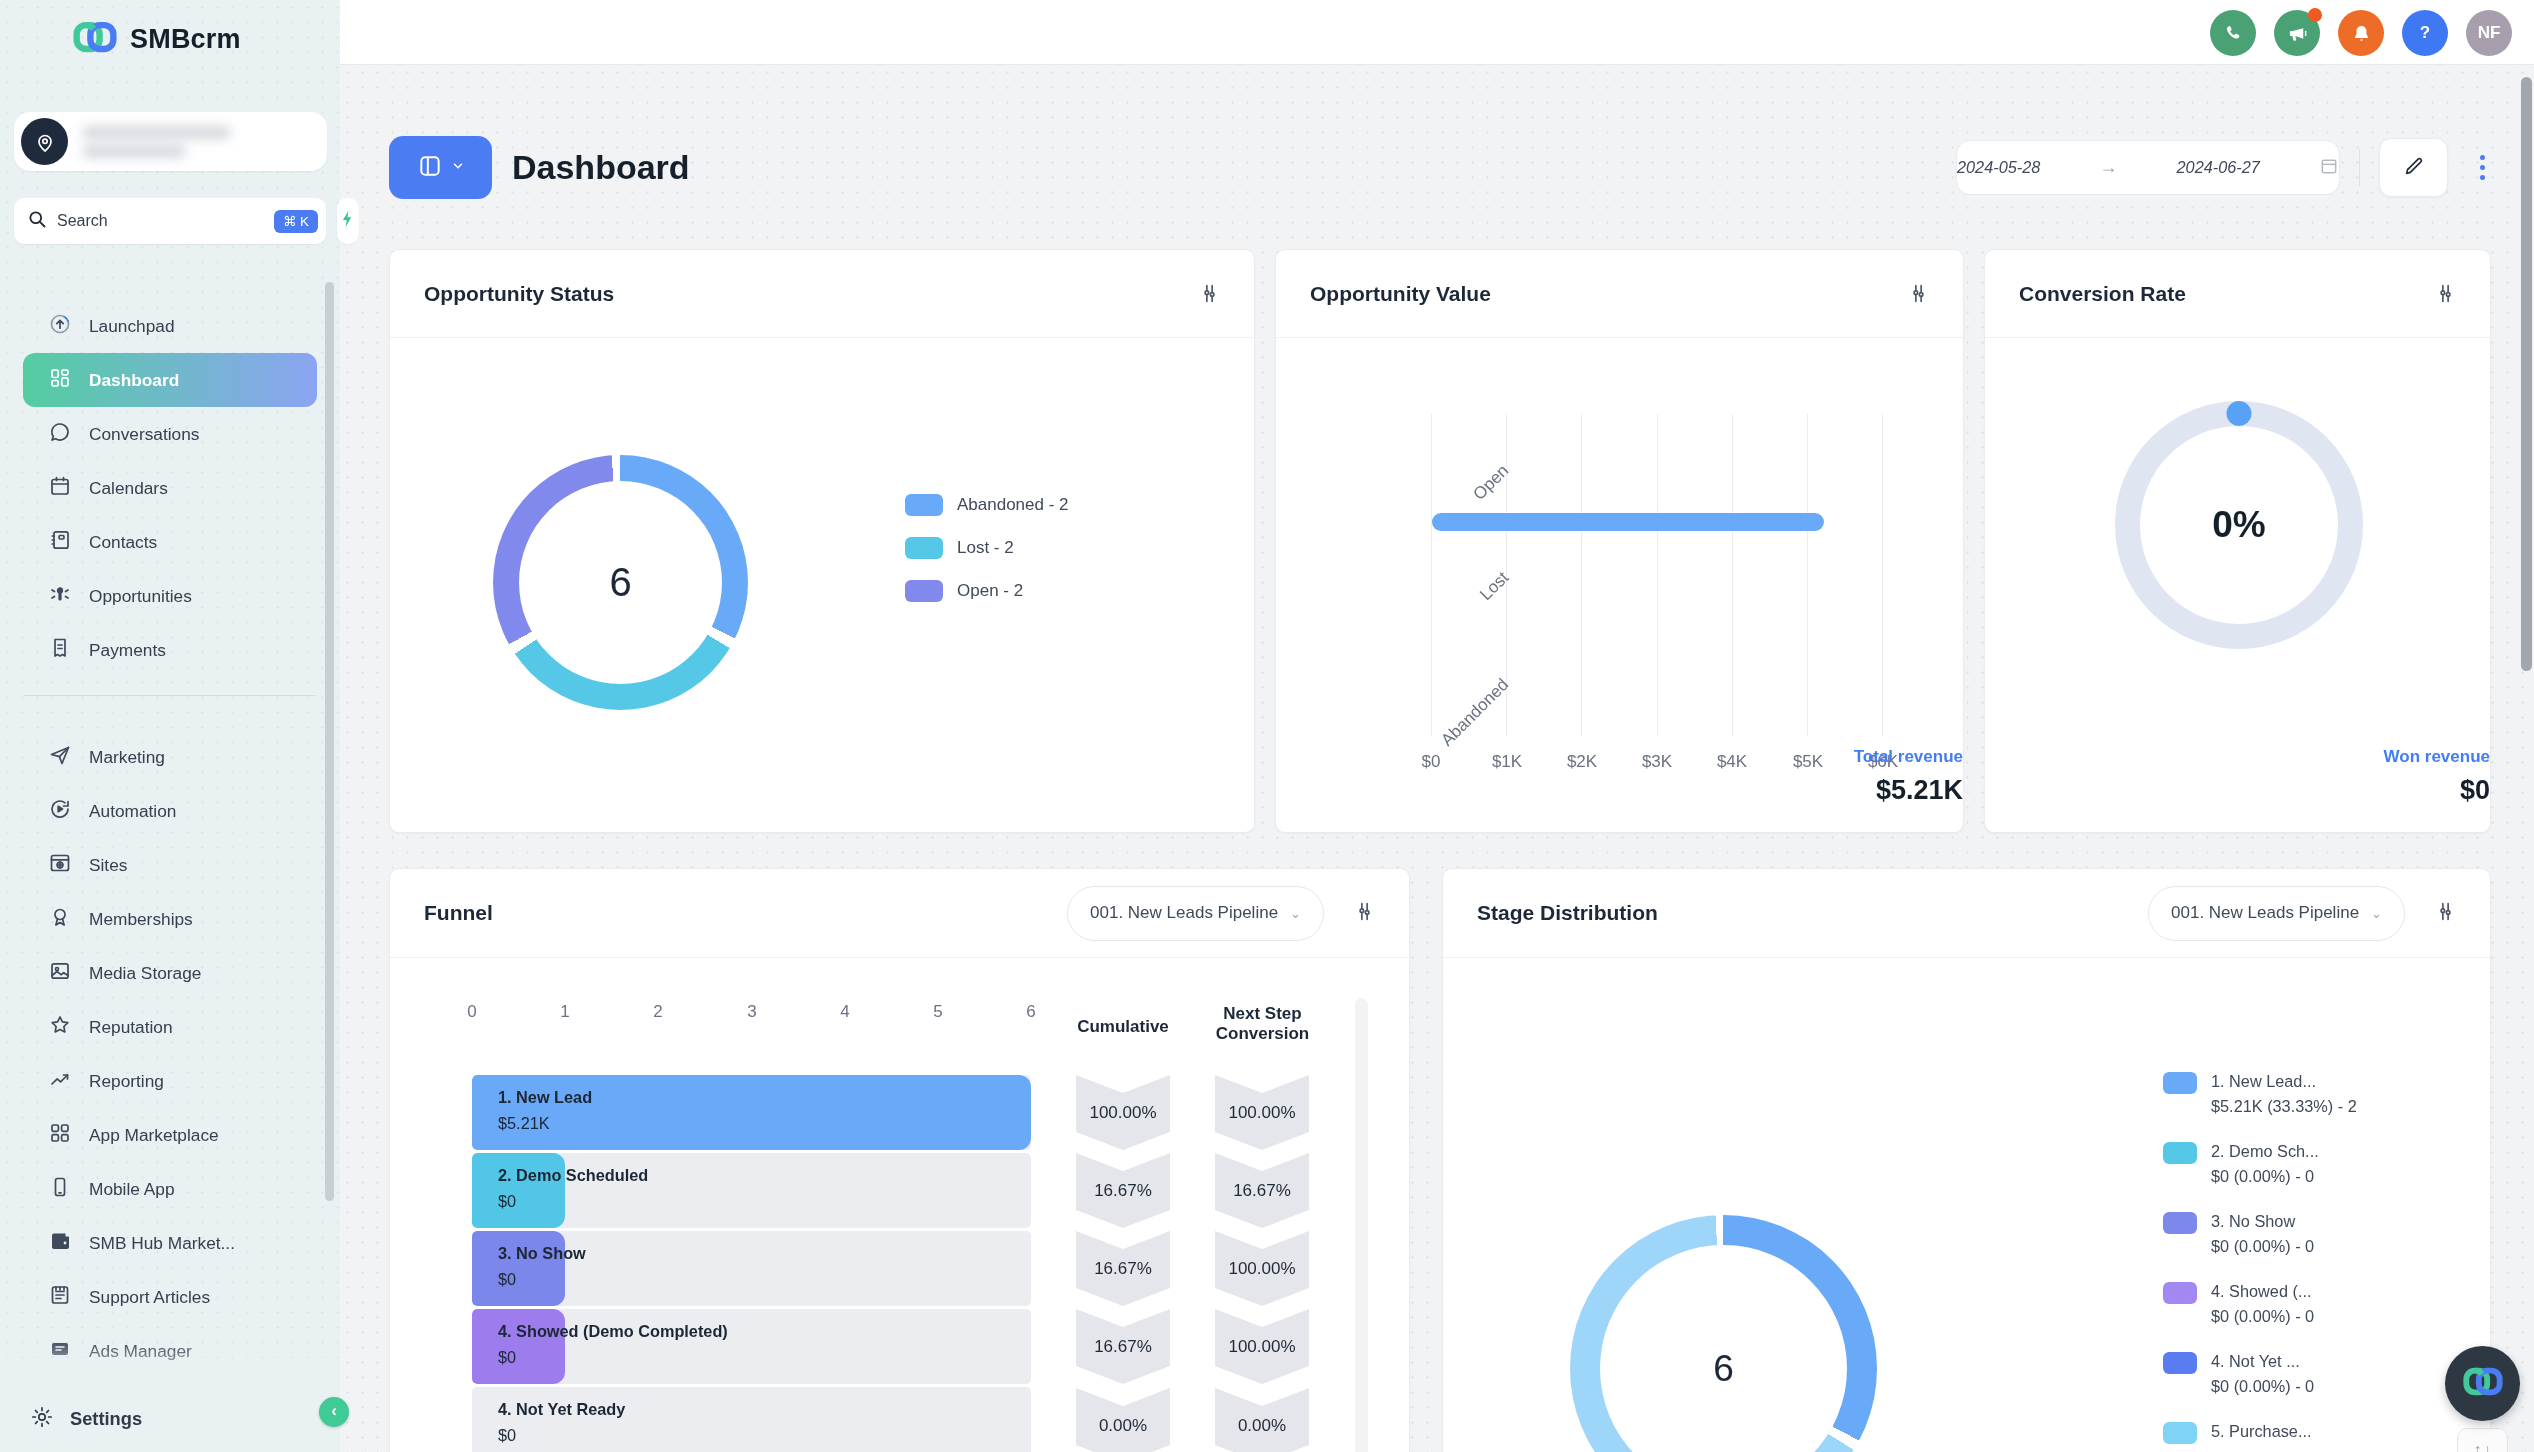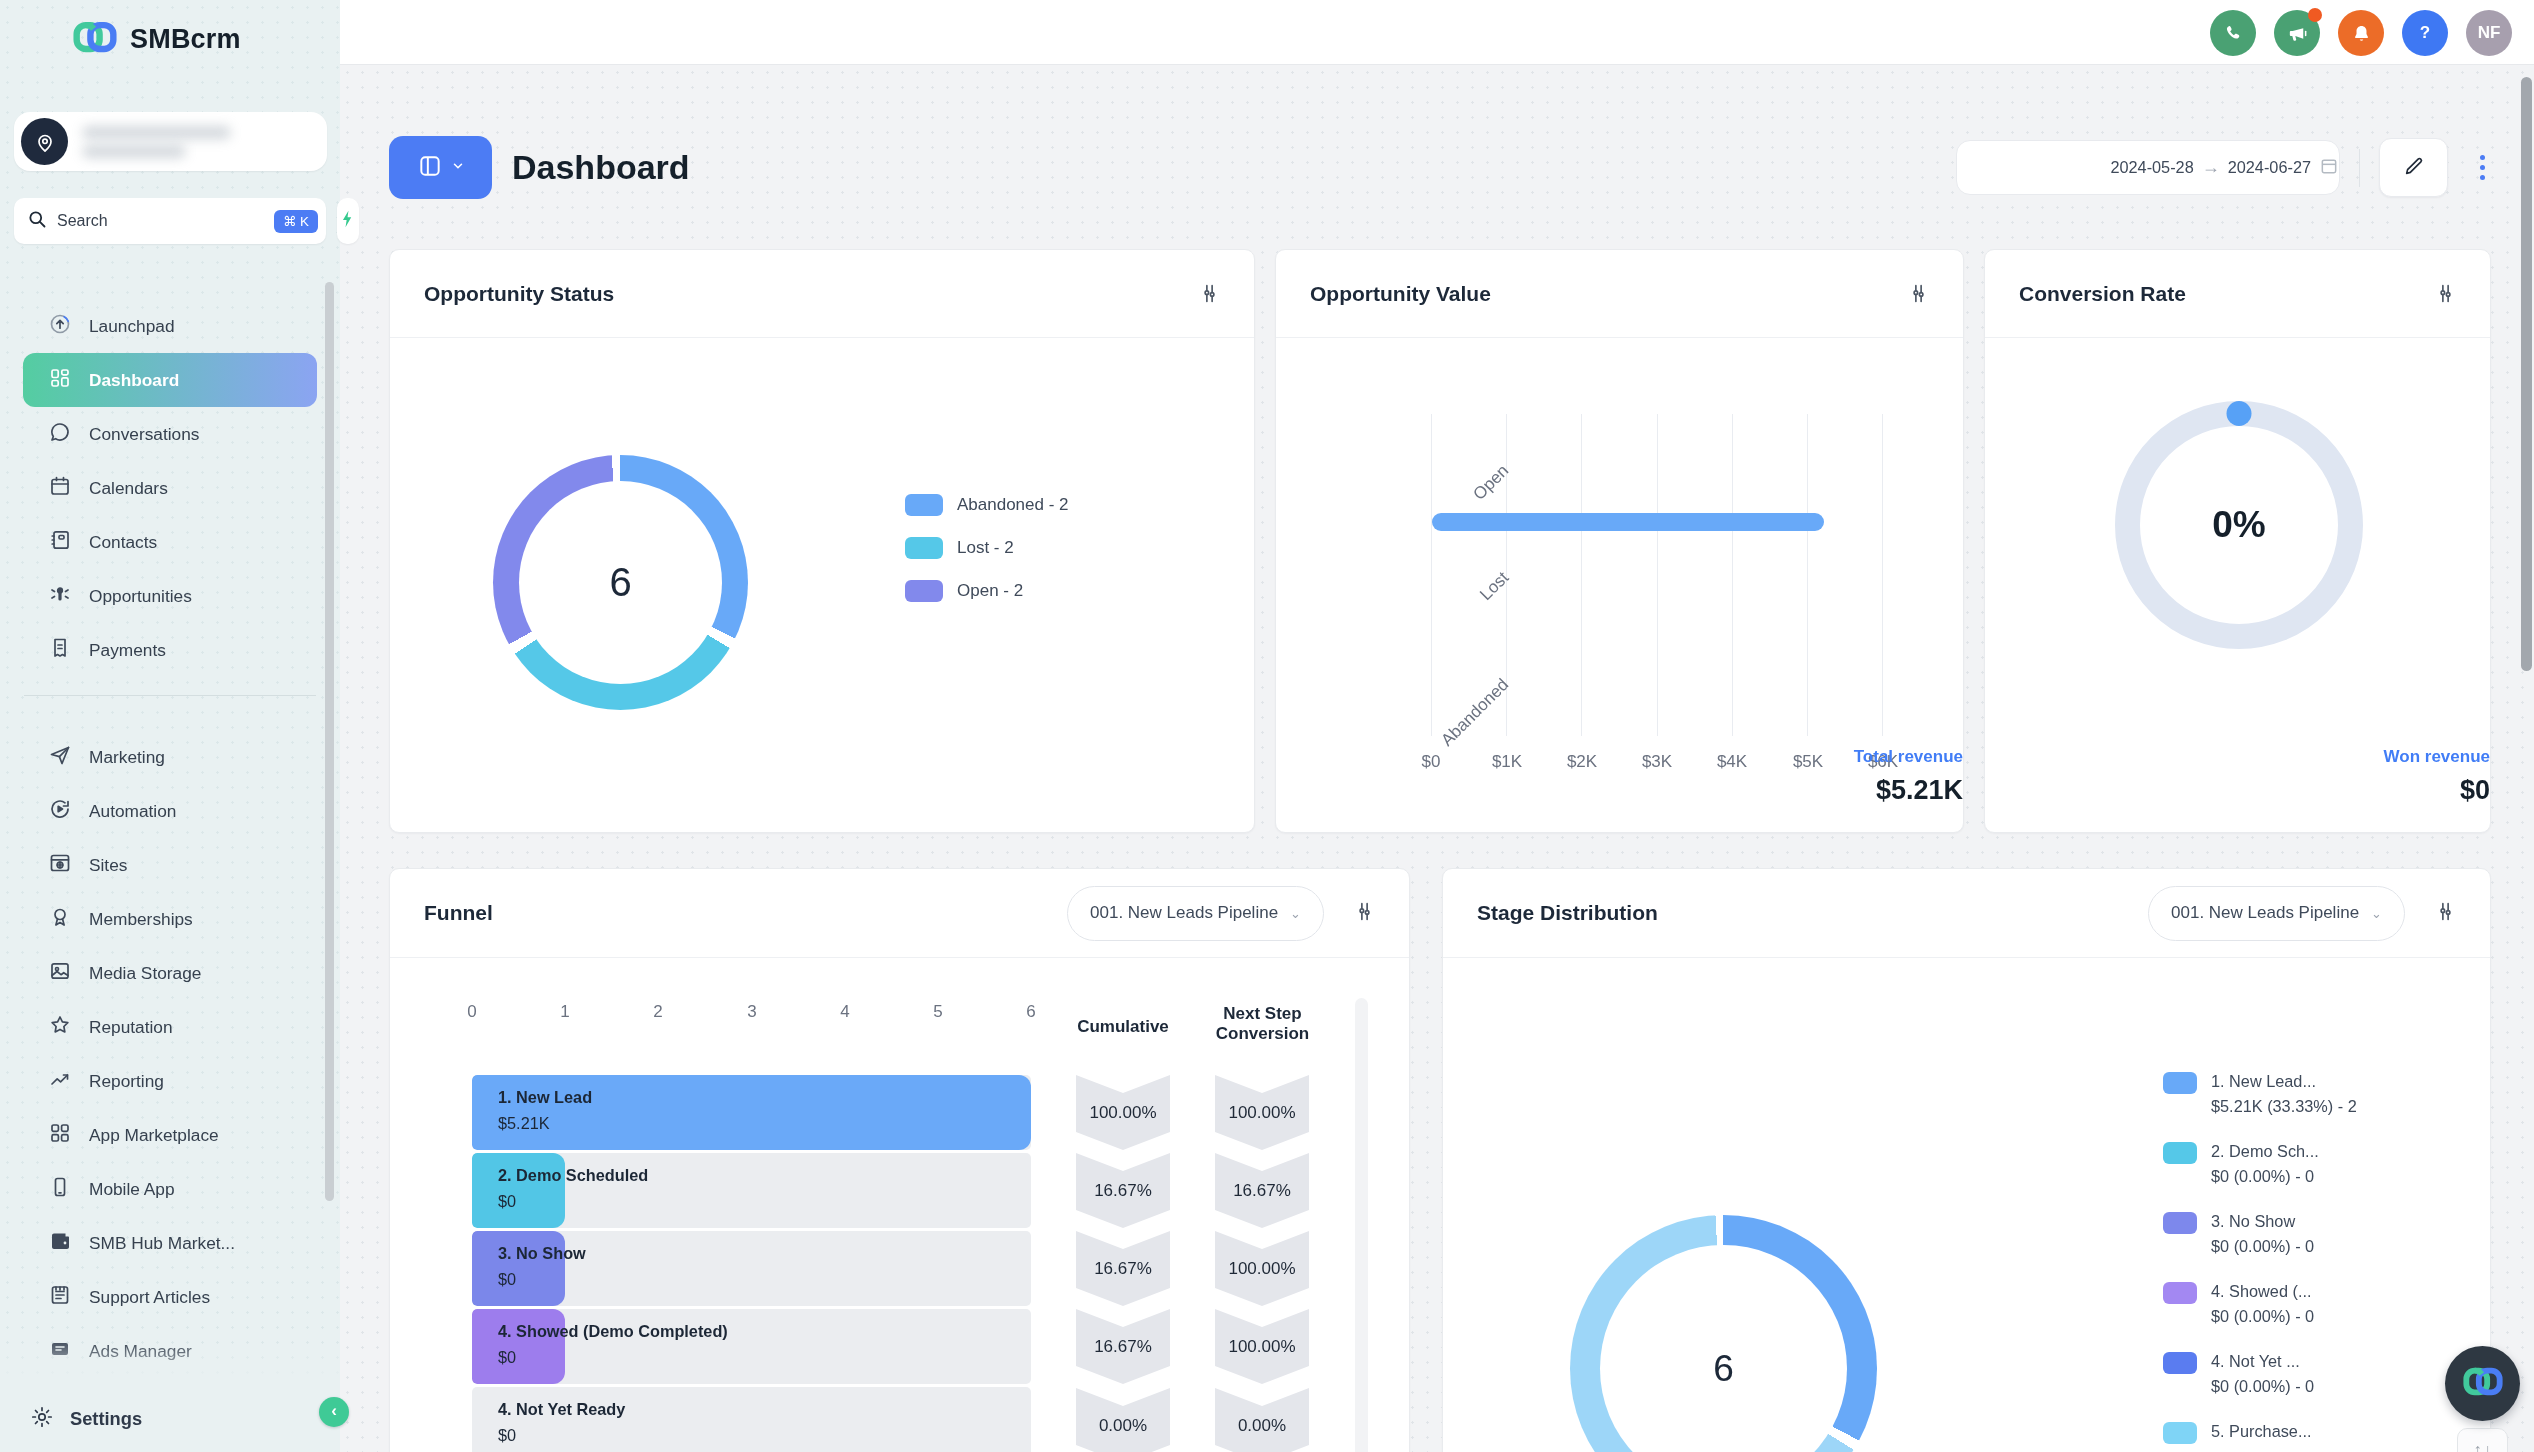--- a/index.html
+++ b/index.html
@@ -69,22 +69,22 @@
   .content { position:absolute; left:340px; top:65px; width:2195px; height:1387px;
     padding:71px 44px 0 49px;
     background-image:radial-gradient(#e0e4e8 1.1px, transparent 1.1px); background-size:15px 15px; }
 
   .page-header { display:flex; align-items:center; height:63px; }
   .layout-btn { width:103px; height:63px; background:#4c7cf4; border-radius:14px;
     display:flex; align-items:center; justify-content:center; gap:8px; }
   .page-title { font-size:34px; font-weight:700; color:#15202b; margin-left:20px; }
   .header-right { margin-left:auto; display:flex; align-items:center; }
   .date-pill { width:384px; height:55px; background:#fff; border:1px solid #e8eaee;
-    border-radius:14px; display:flex; align-items:center; justify-content:flex-end; gap:8px;
-    font-size:16.3px; color:#3f4a5a; }
+    border-radius:14px; display:flex; align-items:center; justify-content:space-between; gap:8px;
+    font-size:16.3px; color:#3f4a5a;font-style:italic; }
   .date-arrow { color:#9ca3af; font-size:18px; }
   .hdr-div { width:1px; height:38px; background:#dfe3e7; margin:0 19px; }
   .edit-btn { width:69px; height:59px; background:#fff; border:1px solid #e8eaee;
     border-radius:12px; display:flex; align-items:center; justify-content:center;
     box-shadow:0 1px 2px rgba(16,24,40,.05); }
   .kebab { display:flex; flex-direction:column; gap:5px; margin-left:26px; padding:6px; }
   .kebab i { width:5px; height:5px; border-radius:50%; background:#4c7cf4; }
 
   .cards-row { display:flex; }
   .row1 { margin-top:50px; gap:20px; height:584px; }

